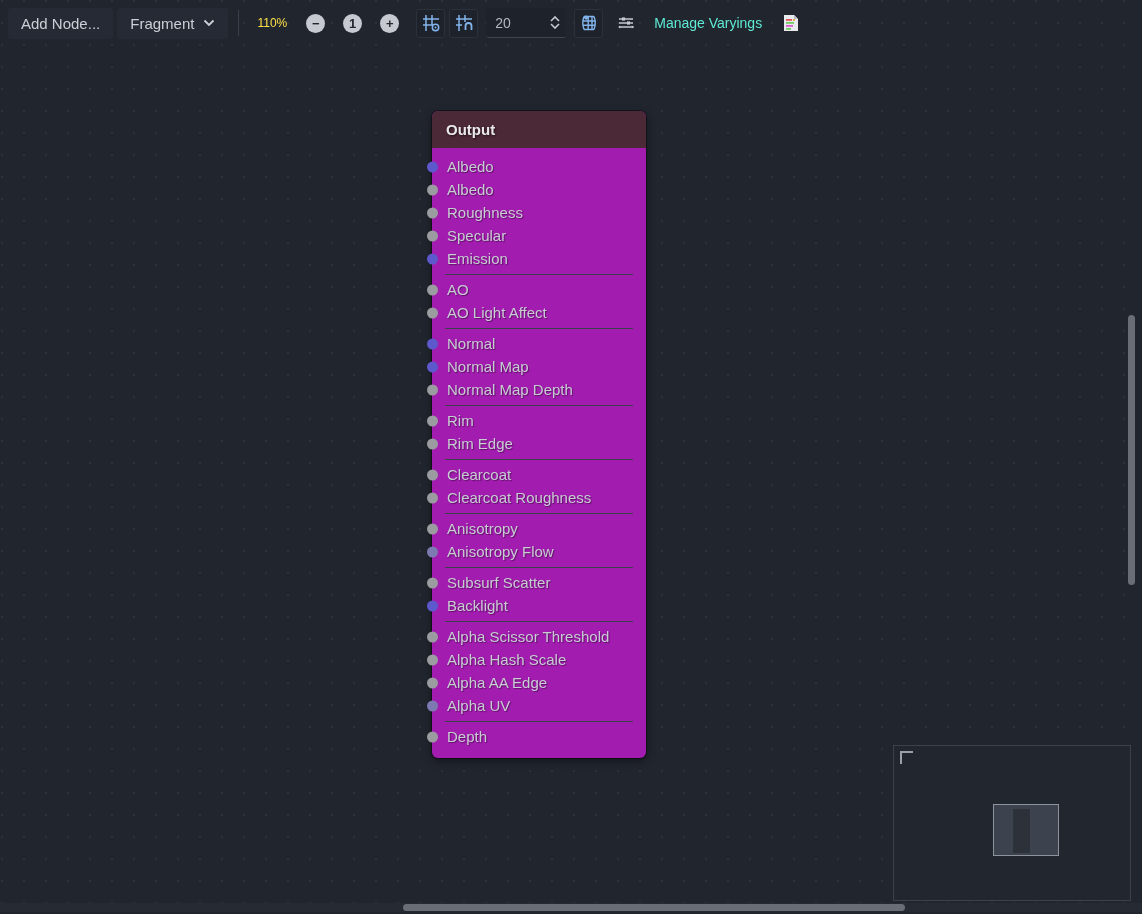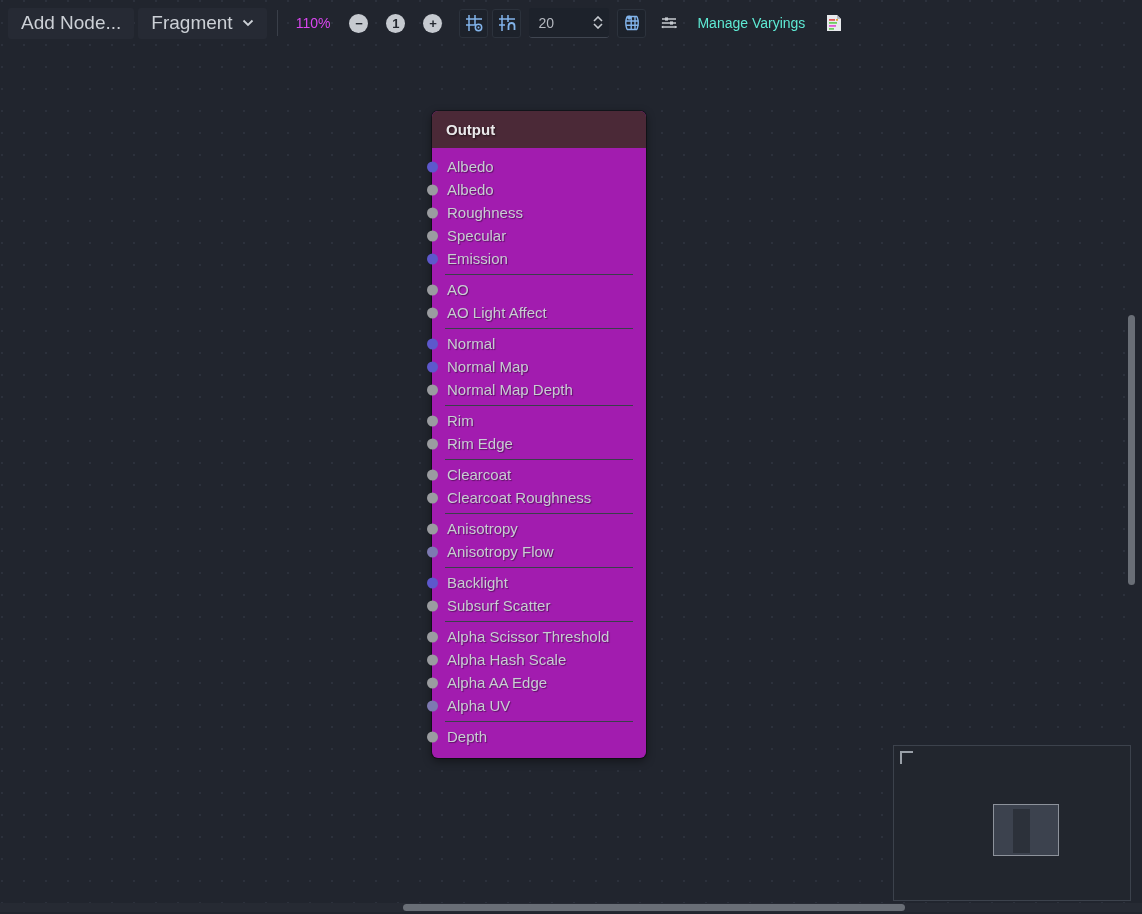--- a/index.html
+++ b/index.html
@@ -12,26 +12,26 @@
     color:#ccd0d6;
     -webkit-font-smoothing:antialiased;
   }
   
   .toolbar{
     position:absolute;left:0;top:0;width:100%;height:46px;
     display:flex;align-items:center;padding-left:8px;box-sizing:border-box;gap:4px;
   }
   .tb-btn{
     height:31px;display:flex;align-items:center;padding:0 13px;
-    background:#262a34;border-radius:3px;font-size:19px;color:#ccd0d6;cursor:default;
+    background:#262a34;border-radius:3px;font-size:15px;color:#ccd0d6;cursor:default;
     white-space:nowrap;
   }
   .tb-btn .chev{margin-left:9px;display:flex;align-items:center;}
   .tb-sep{width:1px;height:26px;background:#3a3f49;margin:0 6px;}
-  .tb-label{font-size:14px;color:#d946ef;padding:0 8px;}
+  .tb-label{font-size:12px;color:#fde047;padding:0 8px;}
   .circle-btn{
     width:19px;height:19px;border-radius:50%;background:#c6cad0;color:#23272f;
     display:flex;align-items:center;justify-content:center;
     font-size:13px;font-weight:bold;margin:0 7px;line-height:1;
   }
   .icon-btn{
     width:29px;height:29px;border-radius:3px;display:flex;align-items:center;justify-content:center;
   }
   .icon-btn.pressed{background:#1d222b;border:1px solid #2c323c;box-sizing:border-box;}
   .spinbox{
@@ -298,26 +298,26 @@
           <span class="port-label">Anisotropy</span>
         </div>
         <div class="port-row">
           <span class="port-dot" style="background: rgb(125, 121, 177);"></span>
           <span class="port-label">Anisotropy Flow</span>
         </div>
       </div>
       <div class="group-sep"></div>
       <div class="port-group">
         <div class="port-row">
+          <span class="port-dot" style="background: rgb(154, 156, 160);"></span>
+          <span class="port-label">Subsurf Scatter</span>
+        </div>
+        <div class="port-row">
           <span class="port-dot" style="background: rgb(93, 88, 204);"></span>
           <span class="port-label">Backlight</span>
-        </div>
-        <div class="port-row">
-          <span class="port-dot" style="background: rgb(154, 156, 160);"></span>
-          <span class="port-label">Subsurf Scatter</span>
         </div>
       </div>
       <div class="group-sep"></div>
       <div class="port-group">
         <div class="port-row">
           <span class="port-dot" style="background: rgb(154, 156, 160);"></span>
           <span class="port-label">Alpha Scissor Threshold</span>
         </div>
         <div class="port-row">
           <span class="port-dot" style="background: rgb(154, 156, 160);"></span>

